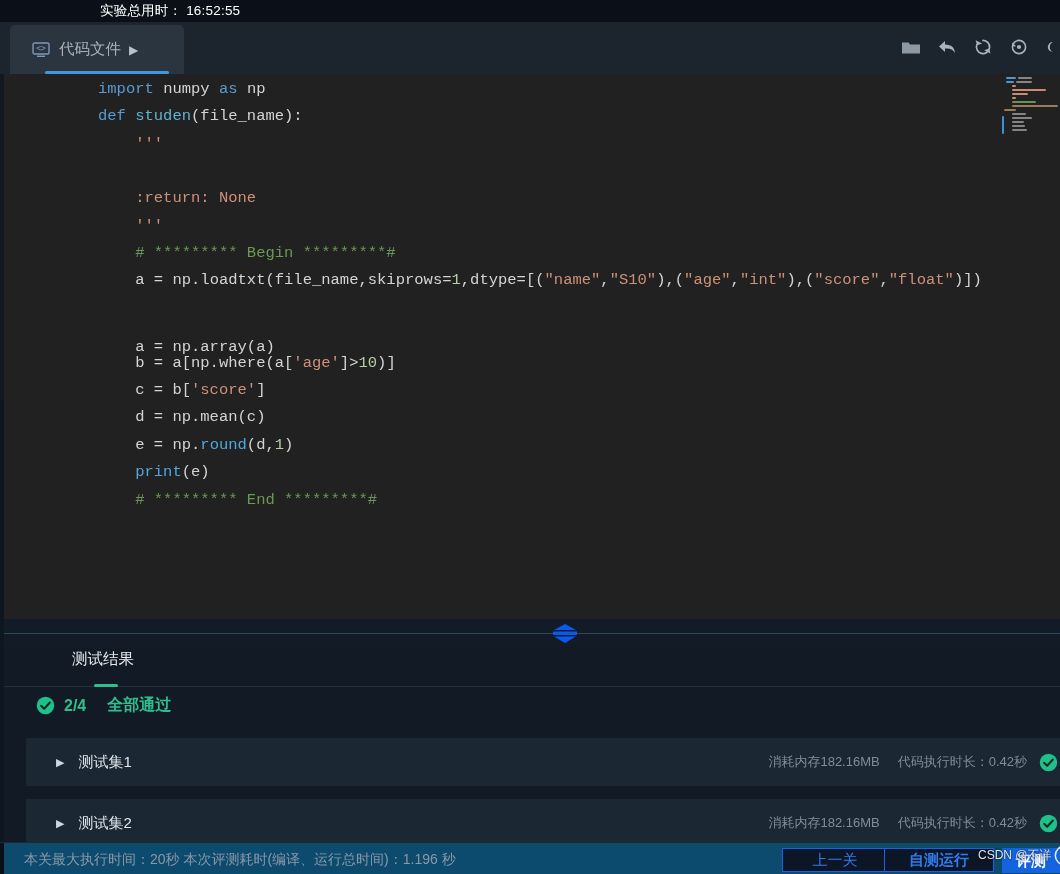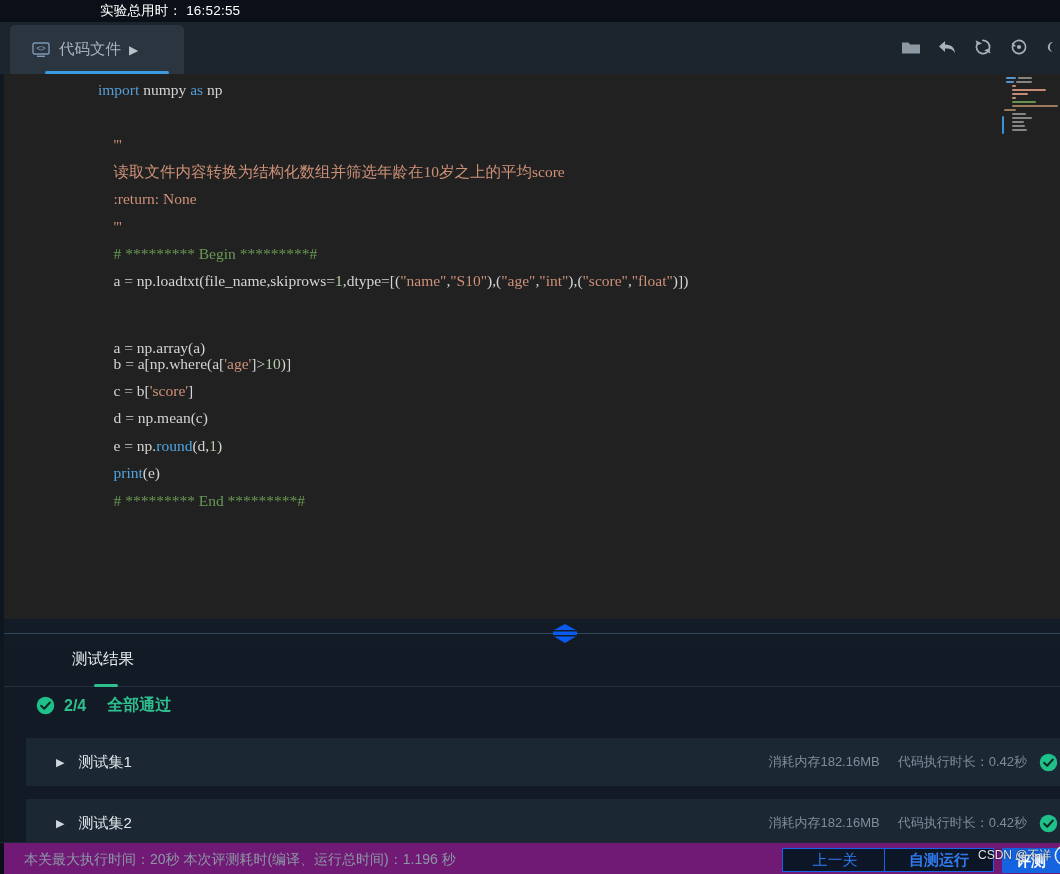--- a/index.html
+++ b/index.html
@@ -119,21 +119,21 @@
     font-family: "DejaVu Sans Mono", "Liberation Mono", monospace;
     font-size: 15px;
     line-height: 27.5px;
     height: 27.5px;
   }
   .ln.active { color: #d6bb8a; }
   .cl {
     position: absolute;
     left: 6px;
     white-space: pre;
-    font-family: Liberation Serif, serif;
+    font-family: Liberation Mono, monospace;
     font-size: 15.5px;
     line-height: 27.5px;
     height: 27.5px;
     color: #d4d4d4;
   }
   .cl.wrap2 { height: 55px; white-space: pre-wrap; }
   
   .active-line {
     position: absolute;
     left: 88px; right: 52px;
@@ -266,21 +266,21 @@
   .case-check {
     width: 19px; height: 19px;
     margin-right: 6px;
     flex: 0 0 auto;
   }
 
   
   .bottom-bar {
     position: absolute; left: 0; top: 842px;
     width: 1060px; height: 32px;
-    background: #701a75;
+    background: #0c4a6e;
     border-top: 1px solid #1d2832;
     box-sizing: border-box;
   }
   .bottom-left-edge {
     position: absolute; left: 0; top: 0;
     width: 4px; height: 32px;
     background: #0b1018;
   }
   .bottom-info {
     position: absolute; left: 24px; top: 0;
@@ -405,22 +405,22 @@
     <div class="ln" style="top:440px">16</div>
     <div class="ln" style="top:468px">17</div>
 
     <div class="indent-guide" style="top:57px; height:85px"></div>
     <div class="indent-guide" style="top:166px; height:276px"></div>
 
     <div class="active-line" style="top:412px"></div>
 
     <div class="code-area">
       <div class="cl" style="top:2px"><span class="t-kw">import</span> <span class="t-plain">numpy</span> <span class="t-kw">as</span> <span class="t-plain">np</span></div>
+      <div class="cl" style="top:29px"><span class="t-kw">def</span> <span class="t-fn">studen</span><span class="t-plain">(file_name):</span></div>
       <div class="cl" style="top:57px"><span class="t-doc">    '''</span></div>
-      <div class="cl" style="top:84px"><span class="t-doc">    读取文件内容转换为结构化数组并筛选年龄在10岁之上的平均score</span></div>
       <div class="cl" style="top:111px"><span class="t-doc">    :return: None</span></div>
       <div class="cl" style="top:139px"><span class="t-doc">    '''</span></div>
       <div class="cl" style="top:166px"><span class="t-com">    # ********* Begin *********#</span></div>
       <div class="cl wrap2" style="top:193px; width:946px"><span class="t-plain">    a = np.</span><span class="t-plain">loadtxt(file_name,skiprows=</span><span class="t-num">1</span><span class="t-plain">,dtype=[(</span><span class="t-str">"name"</span><span class="t-plain">,</span><span class="t-str">"S10"</span><span class="t-plain">),(</span><span class="t-str">"age"</span><span class="t-plain">,</span><span class="t-str">"int"</span><span class="t-plain">),(</span><span class="t-str">"score"</span><span class="t-plain">,</span><span class="t-str">"float"</span><span class="t-plain">)])</span></div>
       <div class="cl" style="top:260px"><span class="t-plain">    a = np.array(a)</span></div>
       <div class="cl" style="top:276px"><span class="t-plain">    b = a[np.where(a[</span><span class="t-str">'age'</span><span class="t-plain">]&gt;</span><span class="t-num">10</span><span class="t-plain">)]</span></div>
       <div class="cl" style="top:330px"><span class="t-plain">    d = np.mean(c)</span></div>
       <div class="cl" style="top:303px"><span class="t-plain">    c = b[</span><span class="t-str">'score'</span><span class="t-plain">]</span></div>
       <div class="cl" style="top:358px"><span class="t-plain">    e = np.</span><span class="t-blue">round</span><span class="t-plain">(d,</span><span class="t-num">1</span><span class="t-plain">)</span></div>
       <div class="cl" style="top:385px"><span class="t-blue">    print</span><span class="t-plain">(e)</span></div>

